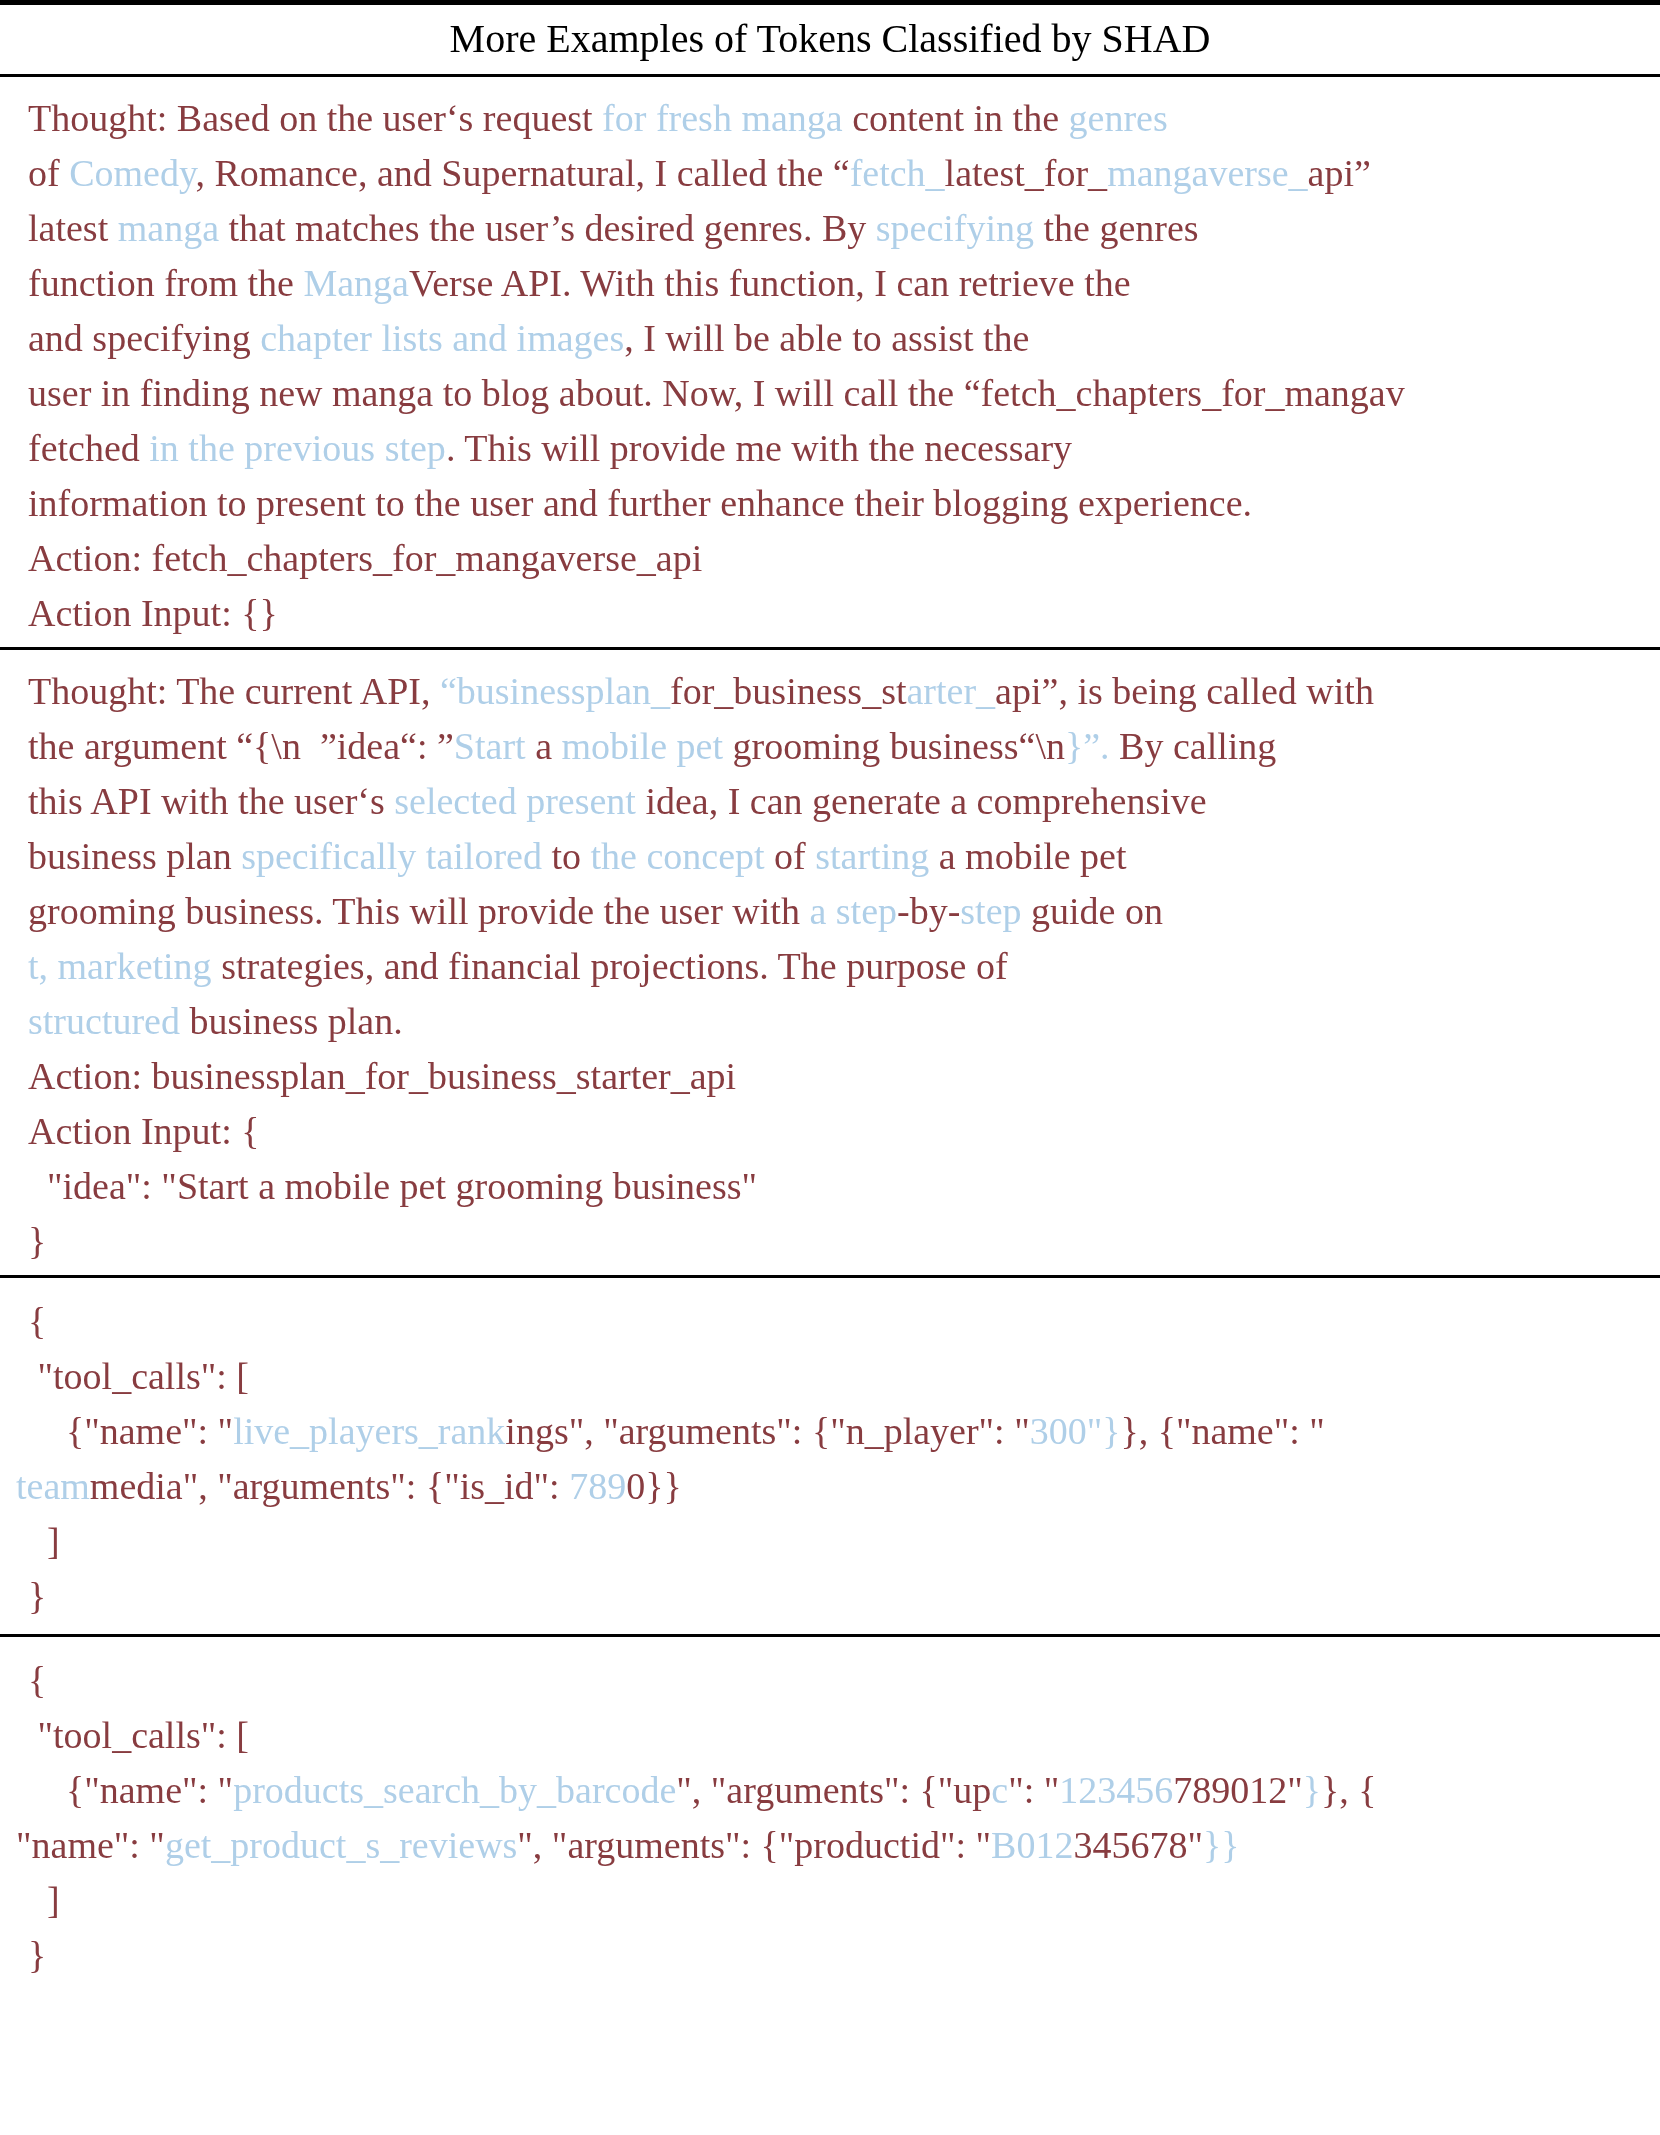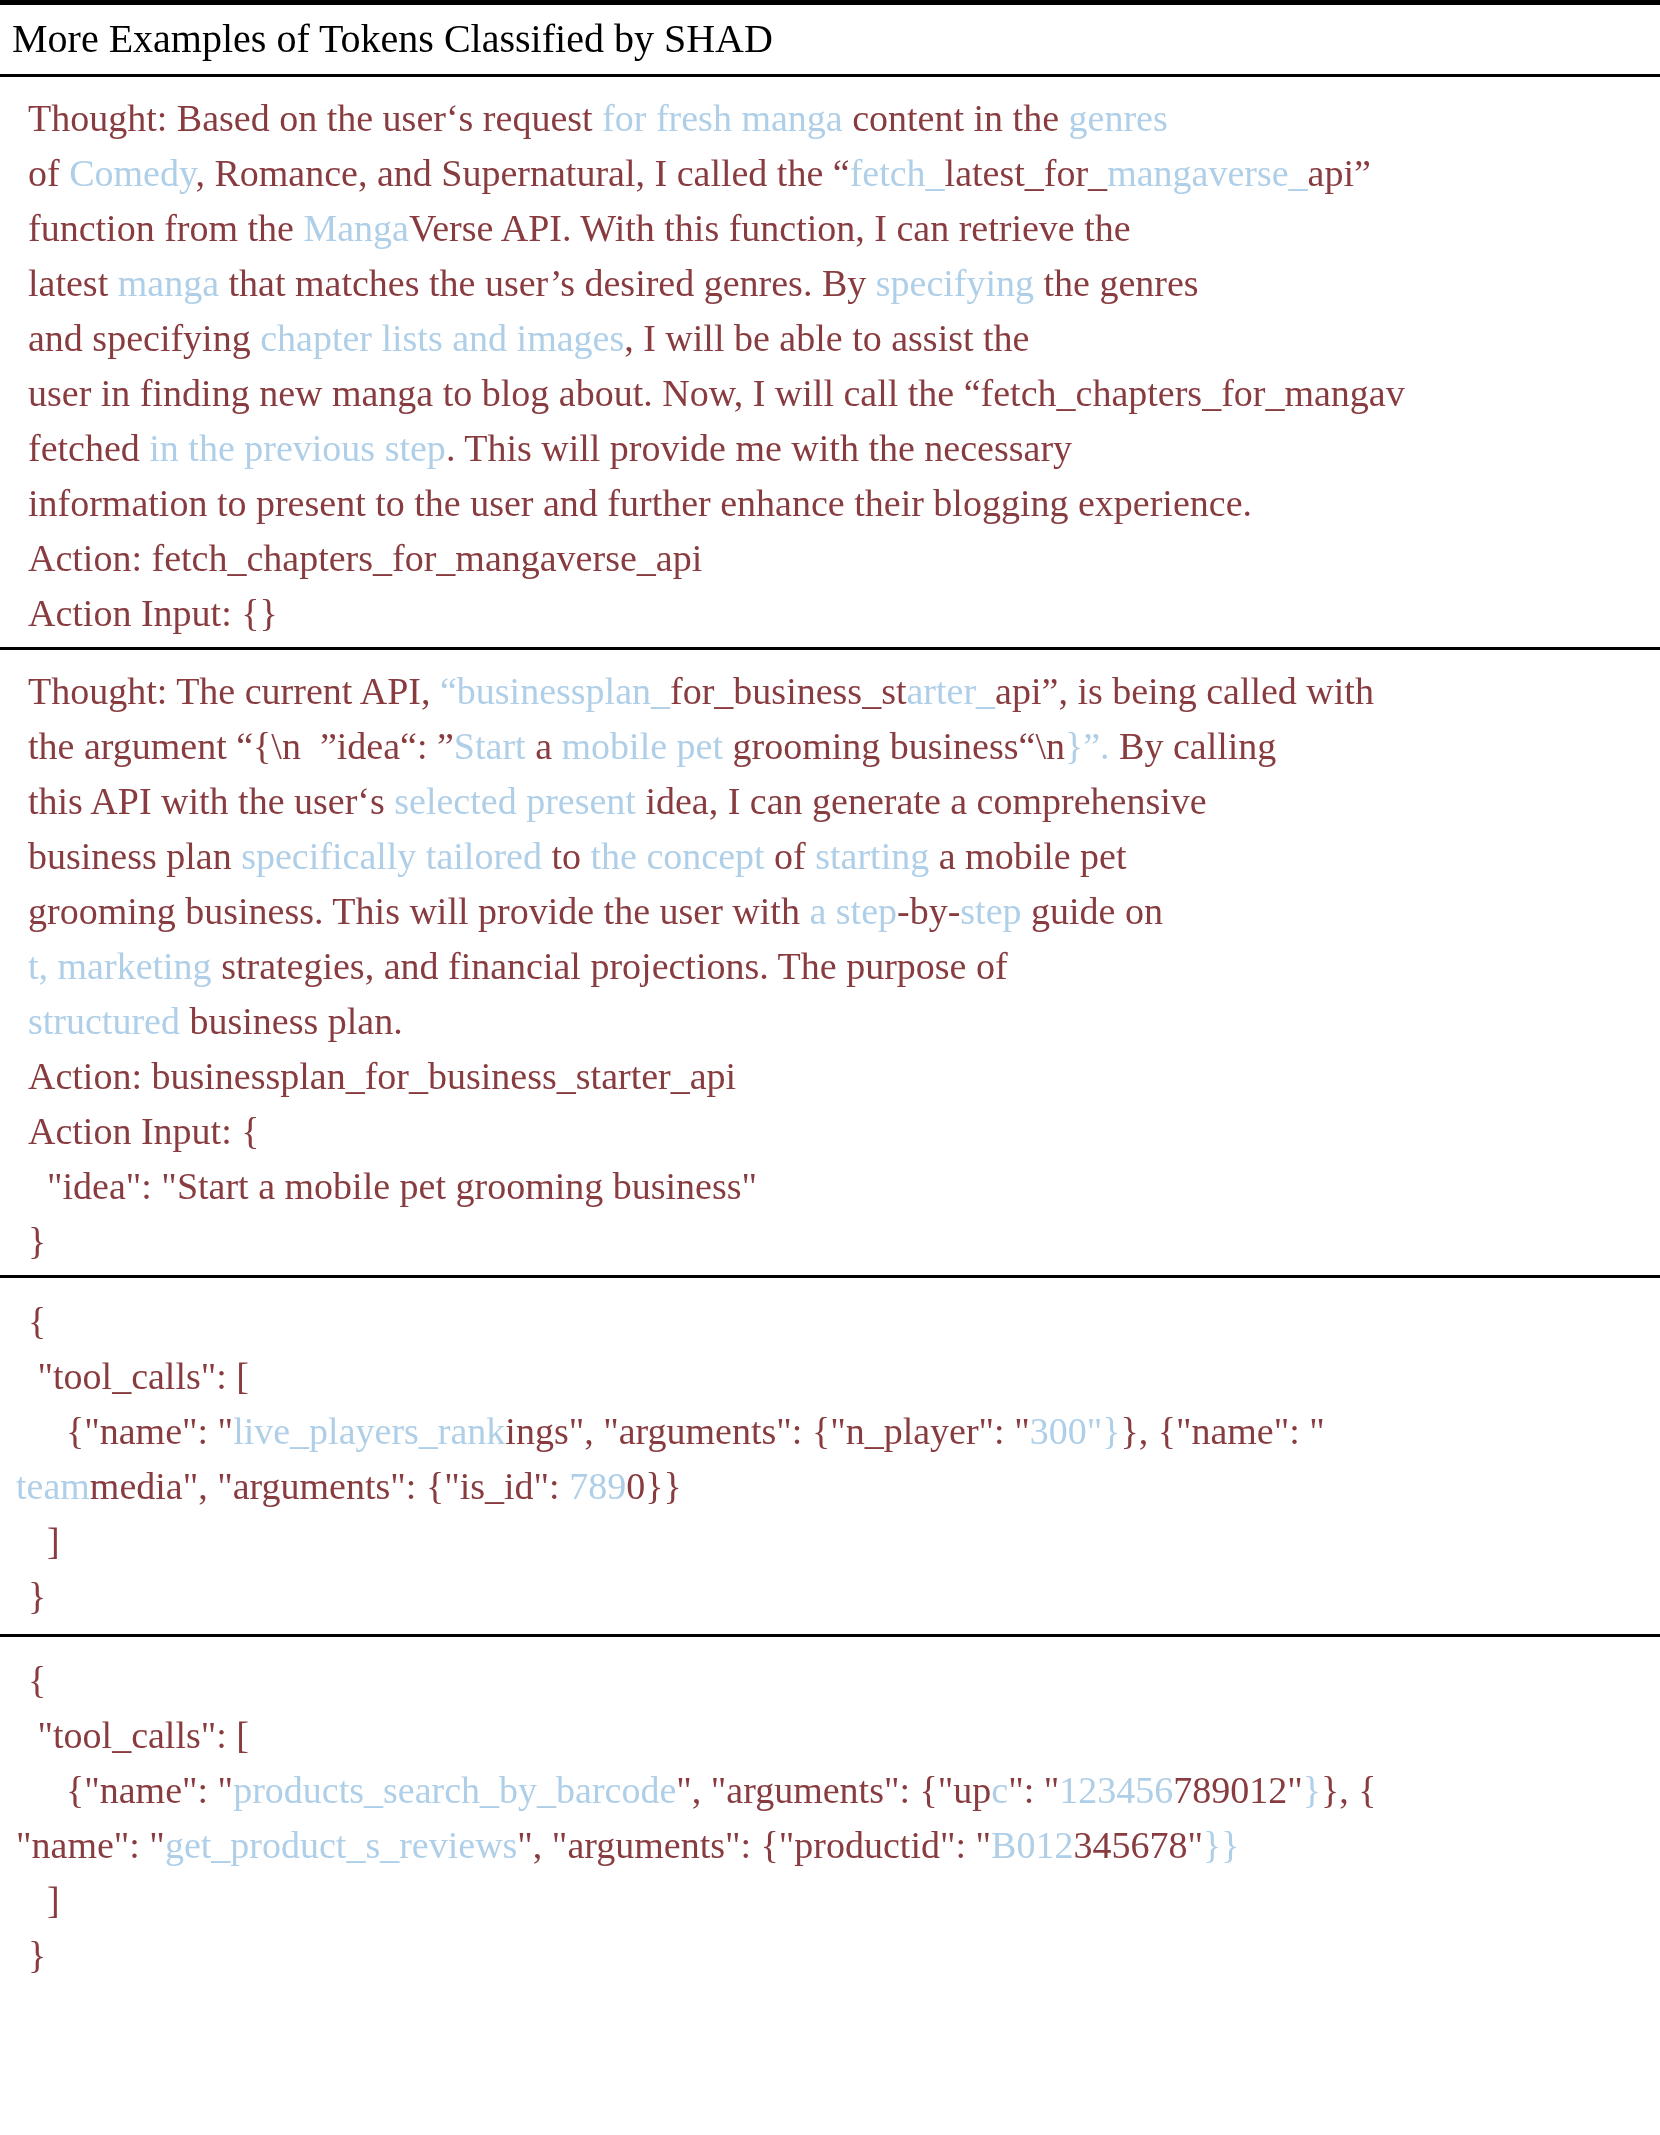--- a/index.html
+++ b/index.html
@@ -22,21 +22,22 @@
   }
   .rule {
     width: 100%;
     background: #000000;
     height: 3px;
     flex: 0 0 auto;
   }
   .rule.top { height: 5px; }
   .title-row {
     flex: 0 0 auto;
-    padding: 10px 0 12px 12px;
+    text-align: center;
+    padding: 10px 0 12px 0;
     font-size: 40px;
     color: #000000;
   }
   .section {
     flex: 0 0 auto;
     padding: 14px 24px 6px 28px;
     font-size: 38px;
   }
   .section .line {
     line-height: 55px;
@@ -55,22 +56,22 @@
 <body>
 
 <div class="figure">
   <div class="rule top"></div>
   <div class="title-row">More Examples of Tokens Classified by SHAD</div>
   <div class="rule"></div>
   <div>
       <div class="section">
         <div class="line"><span class="tok-red">Thought: Based on the user‘s request </span><span class="tok-blue">for fresh manga</span><span class="tok-red"> content in the </span><span class="tok-blue">genres</span></div>
         <div class="line"><span class="tok-red">of </span><span class="tok-blue">Comedy</span><span class="tok-red">, Romance, and Supernatural, I called the “</span><span class="tok-blue">fetch_</span><span class="tok-red">latest_for_</span><span class="tok-blue">mangaverse_</span><span class="tok-red">api”</span></div>
+        <div class="line"><span class="tok-red">latest </span><span class="tok-blue">manga</span><span class="tok-red"> that matches the user’s desired genres. By </span><span class="tok-blue">specifying</span><span class="tok-red"> the genres</span></div>
         <div class="line"><span class="tok-red">function from the </span><span class="tok-blue">Manga</span><span class="tok-red">Verse API. With this function, I can retrieve the</span></div>
-        <div class="line"><span class="tok-red">latest </span><span class="tok-blue">manga</span><span class="tok-red"> that matches the user’s desired genres. By </span><span class="tok-blue">specifying</span><span class="tok-red"> the genres</span></div>
         <div class="line"><span class="tok-red">and specifying </span><span class="tok-blue">chapter lists and images</span><span class="tok-red">, I will be able to assist the</span></div>
         <div class="line"><span class="tok-red">user in finding new manga to blog about. Now, I will call the “fetch_chapters_for_mangav</span></div>
         <div class="line"><span class="tok-red">fetched </span><span class="tok-blue">in the previous step</span><span class="tok-red">. This will provide me with the necessary</span></div>
         <div class="line"><span class="tok-red">information to present to the user and further enhance their blogging experience.</span></div>
         <div class="line"><span class="tok-red">Action: fetch_chapters_for_mangaverse_api</span></div>
         <div class="line"><span class="tok-red">Action Input: {}</span></div>
       </div>
       <div class="rule"></div>
       <div class="section">
         <div class="line"><span class="tok-red">Thought: The current API, </span><span class="tok-blue">“businessplan_</span><span class="tok-red">for_business_st</span><span class="tok-blue">arter_</span><span class="tok-red">api”, is being called with</span></div>

